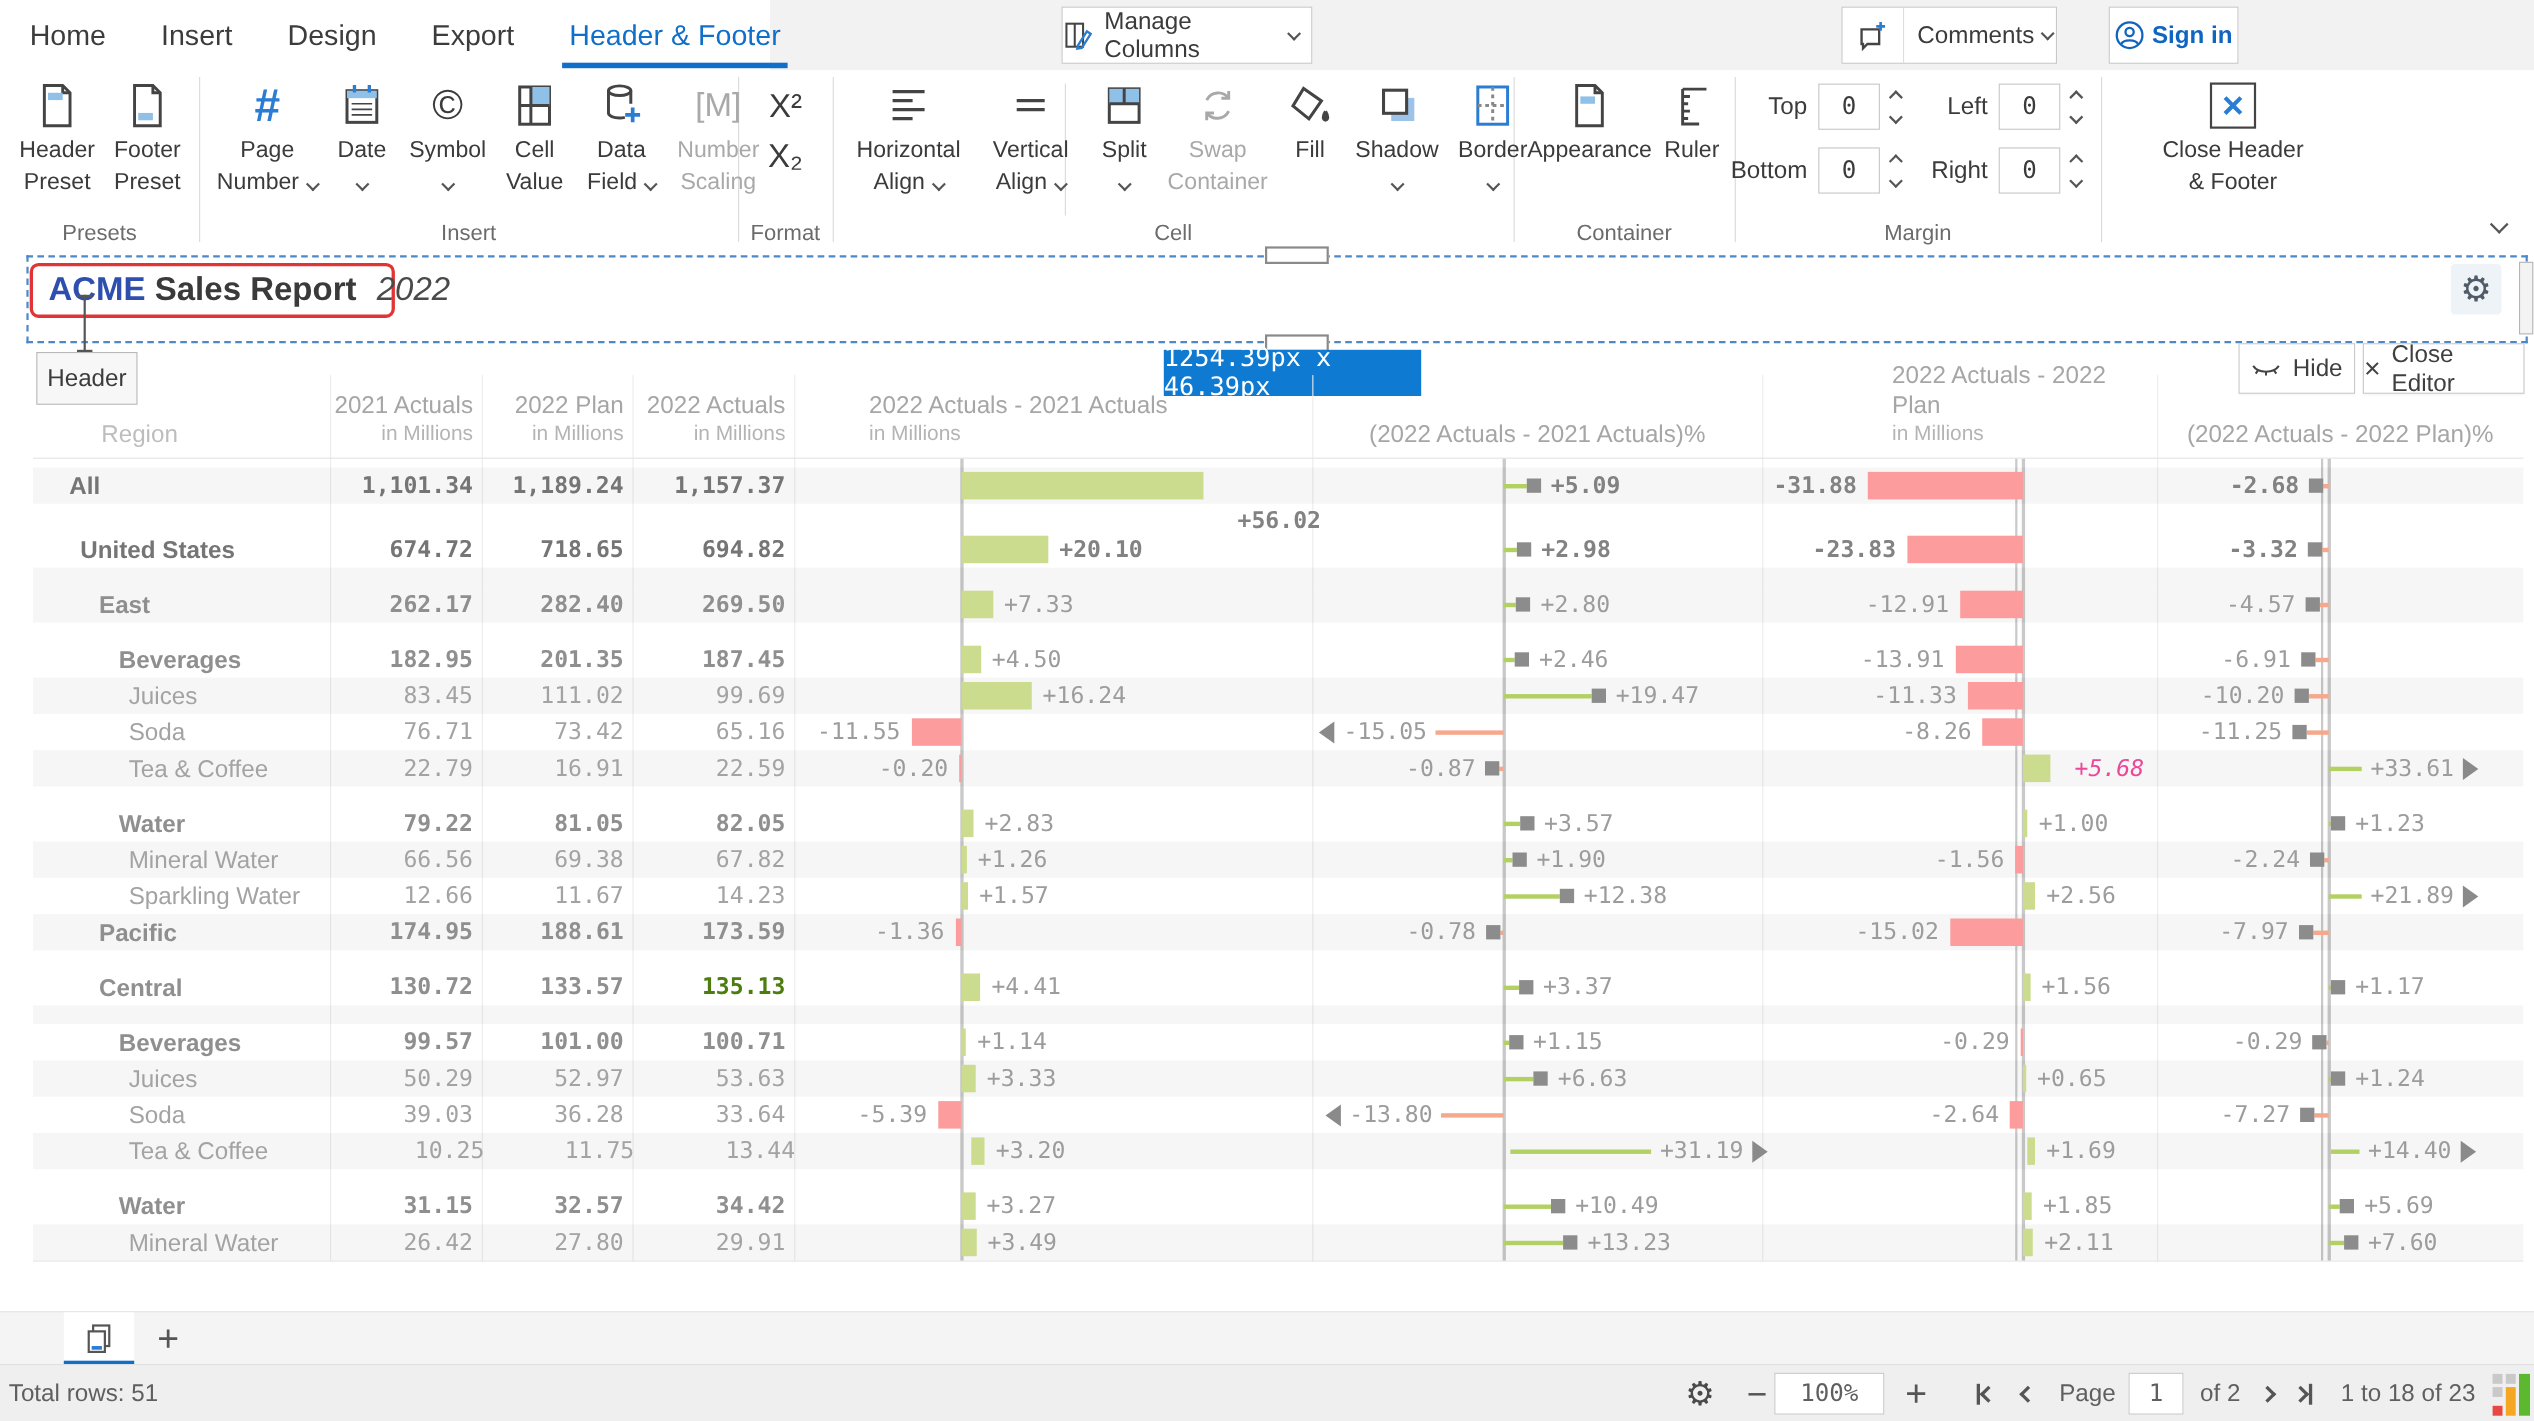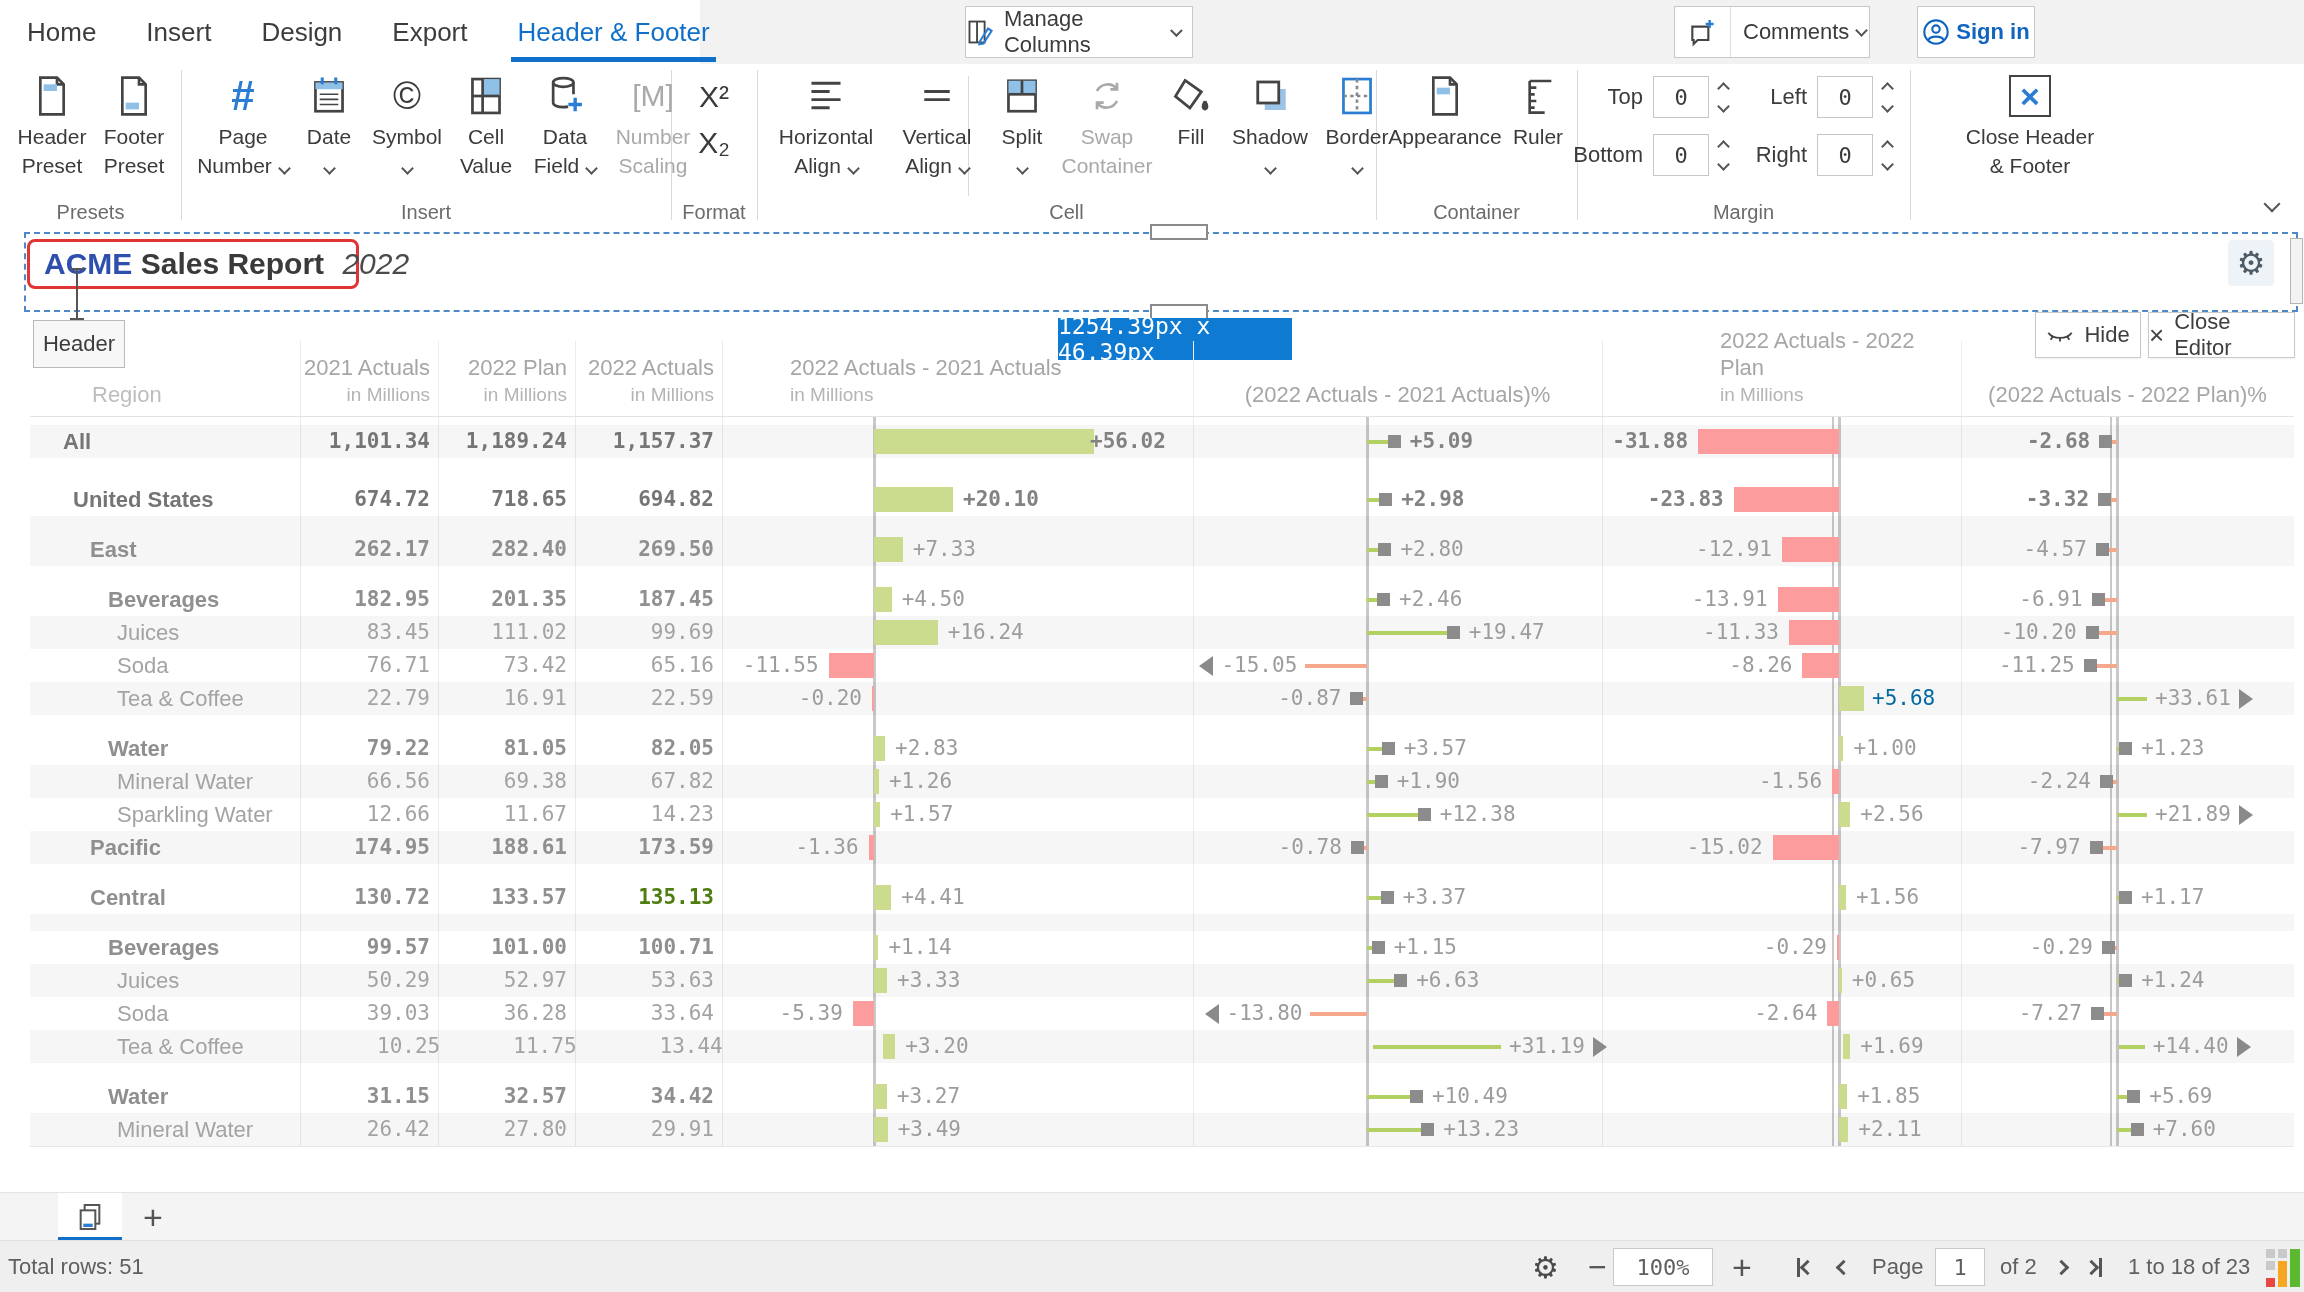--- a/index.html
+++ b/index.html
@@ -466,21 +466,21 @@
       </div>
     </div>
     <div id="tbody">
         <div class="trow stripe" style="height: 33px;">
           <div class="namecell" style="width: 270px; padding-left: 33px; color: rgb(117, 117, 117); font-weight: bold;">All</div>
           <div class="num" style="width: 138px; color: rgb(117, 117, 117); font-weight: bold;">1,101.34</div>
           <div class="num" style="width: 137px; color: rgb(117, 117, 117); font-weight: bold;">1,189.24</div>
           <div class="num" style="width: 147px; color: rgb(117, 117, 117); font-weight: bold;">1,157.37</div>
           <div class="cc" style="width: 471px;">
             <div class="bar" style="left: 152px; width: 220.159px; background: rgb(203, 220, 142);"></div>
-            <div class="dlabel" style="color: rgb(130, 130, 130); font-weight: bold; left: 368px;">+56.02</div>
+            <div class="dlabel" style="color: rgb(130, 130, 130); font-weight: bold; left: 403px; margin-top: 32px;">+56.02</div>
           </div>
           <div class="cc" style="width: 409px;">
             <div class="stick" style="background: rgb(178, 209, 98); width: 20.869px; left: 174px;"></div>
             <div class="sq" style="left: 194.869px;"></div>
             <span class="dlabel" style="color: rgb(130, 130, 130); font-weight: bold; position: absolute; left: 216.869px;">+5.09</span>
           </div>
           <div class="cc" style="width: 359px;">
             <div class="bar" style="left: 96.0904px; width: 140.91px; background: rgb(253, 156, 156);"></div>
             <div class="dlabel" style="color: rgb(130, 130, 130); font-weight: bold; right: 272.91px;">-31.88</div>
           </div>
@@ -624,21 +624,21 @@
             <div class="bar" style="left: 150px; width: 2px; background: rgb(253, 156, 156);"></div>
             <div class="dlabel" style="color: rgb(156, 156, 156); right: 331px;">-0.20</div>
           </div>
           <div class="cc" style="width: 409px;">
             <div class="stick" style="background: rgb(245, 168, 140); width: 3.567px; left: 170.433px;"></div>
             <div class="sq" style="left: 157.433px;"></div>
             <span class="dlabel" style="color: rgb(156, 156, 156); position: absolute; right: 260.567px;">-0.87</span>
           </div>
           <div class="cc" style="width: 359px;">
             <div class="bar" style="left: 237px; width: 25.1056px; background: rgb(203, 220, 142);"></div>
-            <div class="dlabel" style="color: #0369a1; left: 270px;">+5.68</div>
+            <div class="dlabel" style="color: #ec4899; left: 284px; font-style: italic;">+5.68</div>
           </div>
           <div class="cc" style="width: 333px;">
             <div class="stick" style="background: rgb(178, 209, 98); width: 30px; left: 156px;"></div>
             <div class="ofgrp" style="left: 194px;">
               <span class="dlabel" style="color: rgb(156, 156, 156); position: static;">+33.61</span>
               <div class="tri r"></div>
             </div>
           </div>
         </div>
         <div class="trow" style="height: 17px;"></div>

